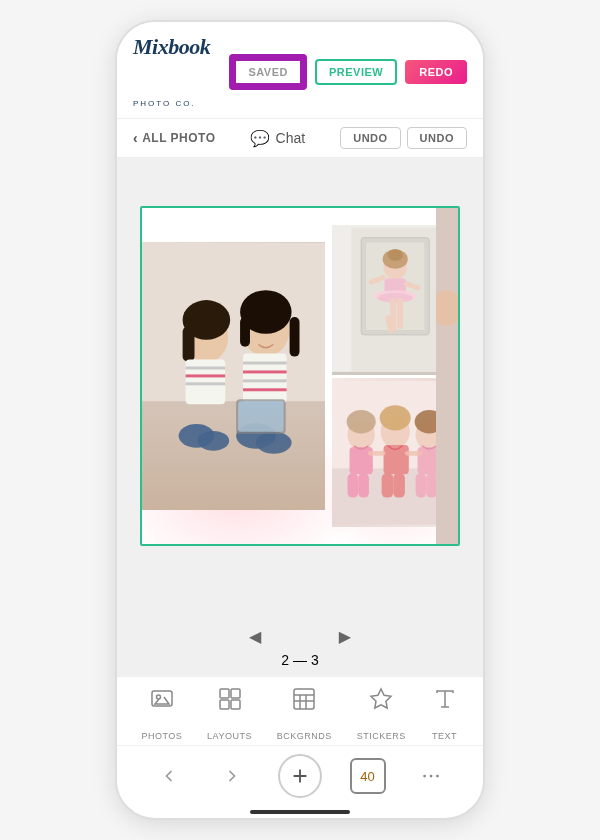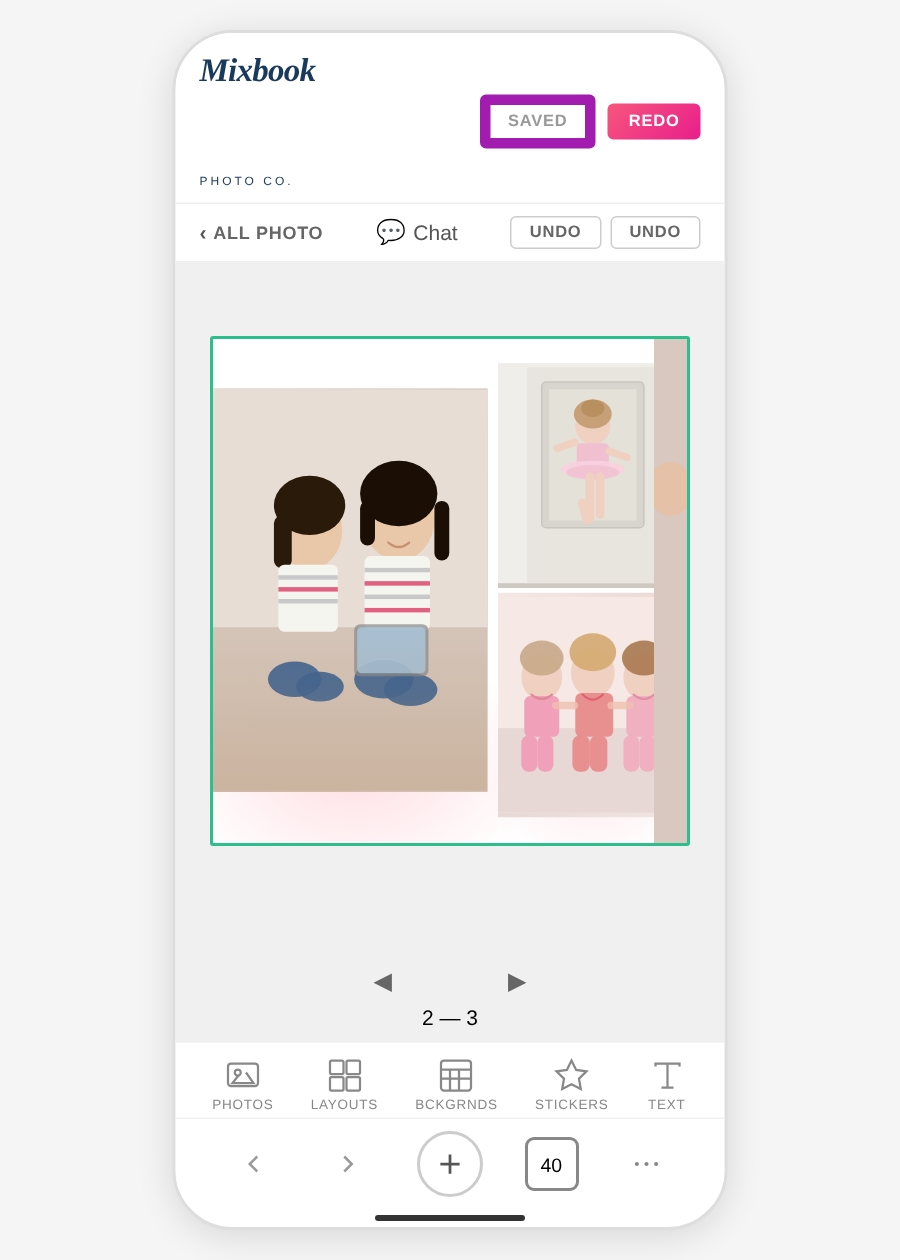--- a/index.html
+++ b/index.html
@@ -53,21 +53,21 @@
       font-style: italic;
       letter-spacing: -0.5px;
       line-height: 1;
     }
 
     .logo-sub {
       font-size: 8px;
       letter-spacing: 2px;
       color: #1a3a5c;
       text-transform: uppercase;
-      margin-top: 18px;
+      margin-top: 1px;
     }
 
     .header-buttons {
       display: flex;
       gap: 8px;
       align-items: center;
     }
 
     .btn-saved {
       border: 7px solid #a21caf;
@@ -292,21 +292,21 @@
     .tool-icons {
       display: flex;
       justify-content: space-around;
       padding: 0 12px;
     }
 
     .tool-item {
       display: flex;
       flex-direction: column;
       align-items: center;
-      gap: 0;
+      gap: 18px;
     }
 
     .tool-icon {
       width: 28px;
       height: 28px;
       display: flex;
       align-items: center;
       justify-content: center;
     }
 
@@ -357,21 +357,21 @@
 
     .count-badge {
       width: 36px;
       height: 36px;
       border: 2px solid #888;
       border-radius: 6px;
       display: flex;
       align-items: center;
       justify-content: center;
       font-size: 13px;
-      color: #000000;
+      color: #a16207;
       font-weight: 500;
     }
 
     .home-indicator {
       width: 100px;
       height: 4px;
       background: #333;
       border-radius: 3px;
       margin: 6px auto 4px;
     }
@@ -392,20 +392,21 @@
 
 <div class="phone-frame">
 
   <div class="header">
     <div class="logo-area">
       <span class="logo-text">Mixbook</span>
       <span class="logo-sub">PHOTO CO.</span>
     </div>
     <div class="header-buttons">
       <button class="btn-saved">SAVED</button>
+      <button class="btn-preview">PREVIEW</button>
       <button class="btn-order">REDO</button>
     </div>
   </div>
 
   <div class="toolbar">
     <div class="all-pages">
       <span class="chevron">‹</span>
       <span>ALL PHOTO</span>
     </div>
     <div class="chat-btn">

